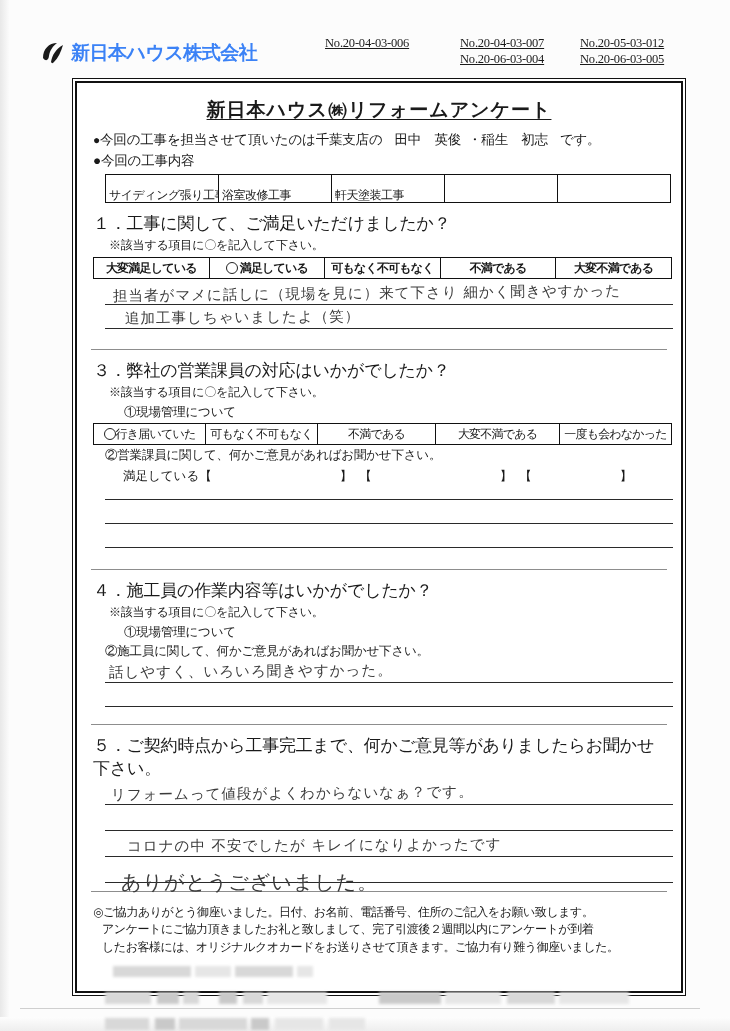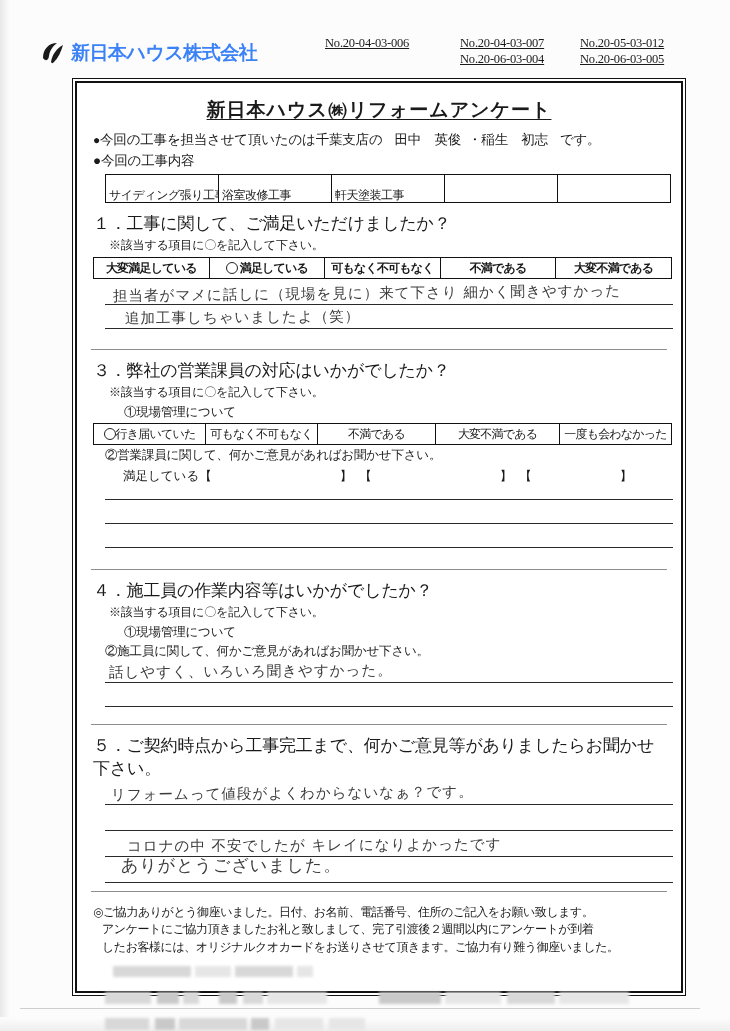--- a/index.html
+++ b/index.html
@@ -355,21 +355,21 @@
     <div class="q-heading">５．ご契約時点から工事完工まで、何かご意見等がありましたらお聞かせ下さい。</div>
 
     <div class="hw-wrap" style="height:104px;">
       <div class="rule" style="position:absolute;top:23px;width:568px;"></div>
       <div class="rule" style="position:absolute;top:49px;width:568px;"></div>
       <div class="rule" style="position:absolute;top:75px;width:568px;"></div>
       <div class="rule" style="position:absolute;top:101px;width:568px;"></div>
       <div class="hw" style="left:20px; top:3px; font-size:14.5px; transform:rotate(-0.5deg);">リフォームって値段がよくわからないなぁ？です。</div>
       <div class="hw" style="left:20px; top:29px; font-size:14.5px;"></div>
       <div class="hw" style="left:36px; top:55px; font-size:14.5px; transform:rotate(-0.3deg);">コロナの中 不安でしたが キレイになりよかったです</div>
-      <div class="hw" style="left:30px; top:73px; font-size:17px;">ありがとうございました。</div>
+      <div class="hw" style="left:30px; top:88px; font-size:20px;">ありがとうございました。</div>
     </div>
 
     <div class="divider" style="margin-top:6px;"></div>
 
     <div class="footer-note">
       <div>◎ご協力ありがとう御座いました。日付、お名前、電話番号、住所のご記入をお願い致します。</div>
       <div style="margin-left:9px;">アンケートにご協力頂きましたお礼と致しまして、完了引渡後２週間以内にアンケートが到着</div>
       <div style="margin-left:9px;">したお客様には、オリジナルクオカードをお送りさせて頂きます。ご協力有り難う御座いました。</div>
     </div>
 

